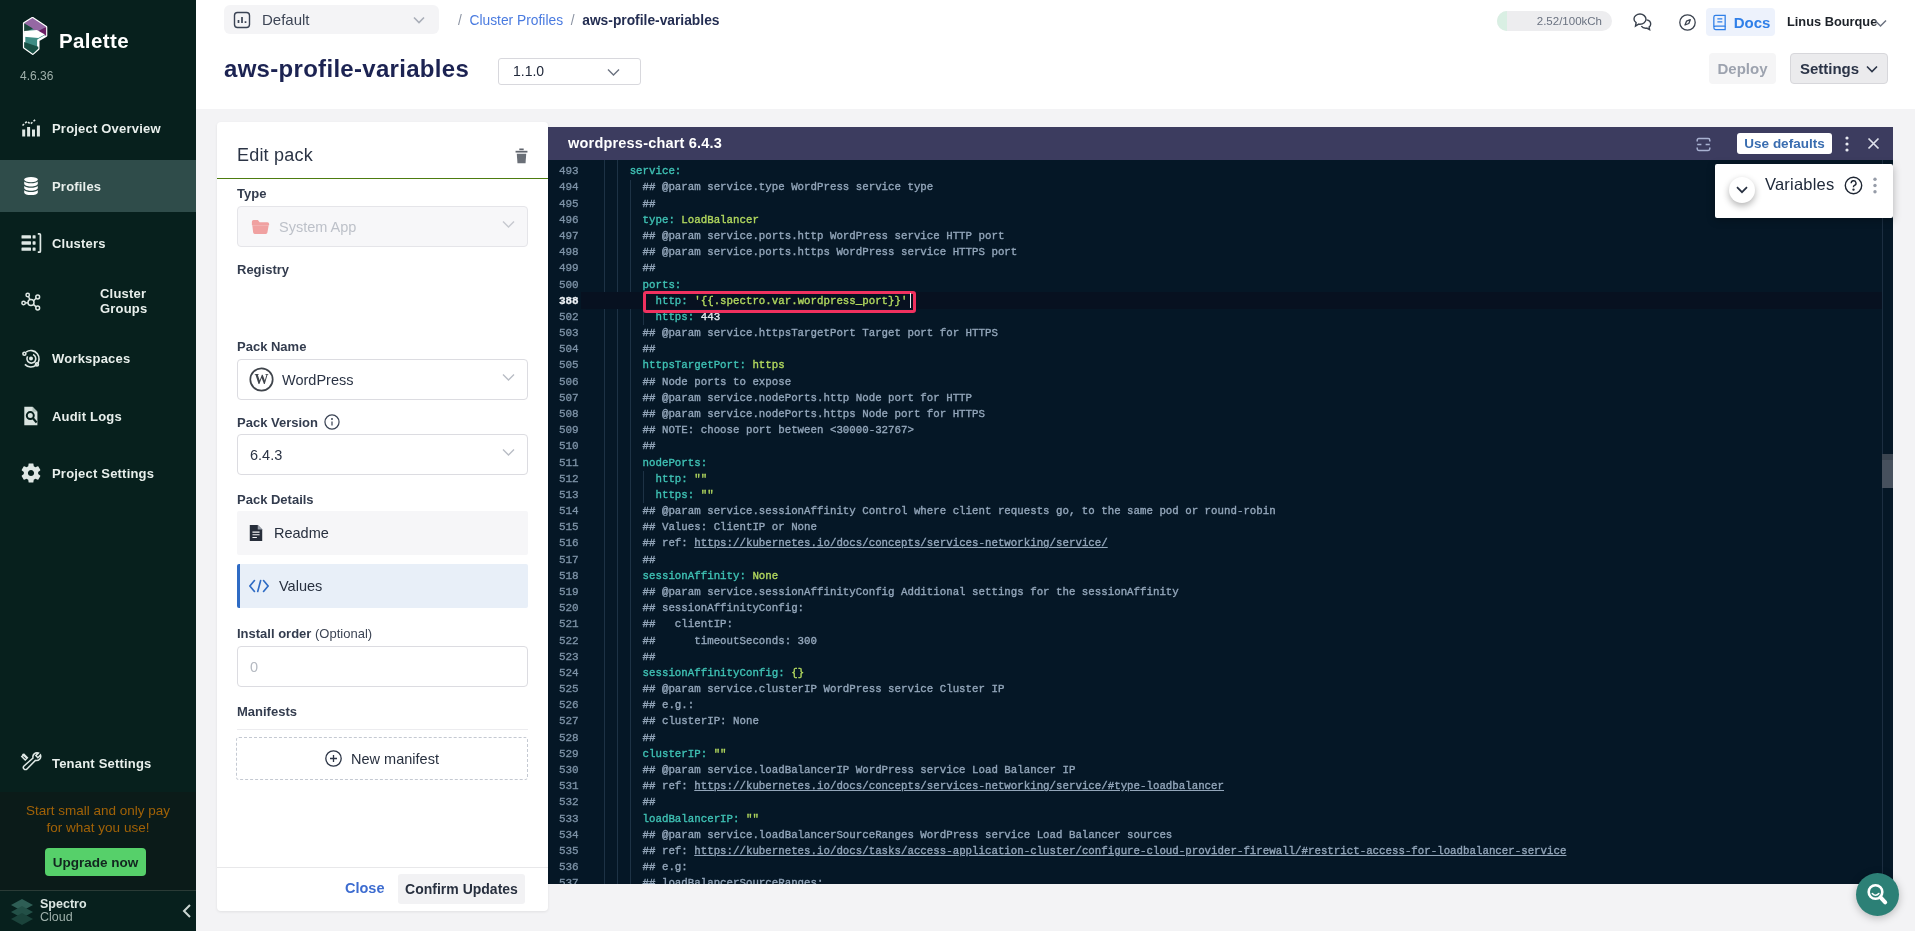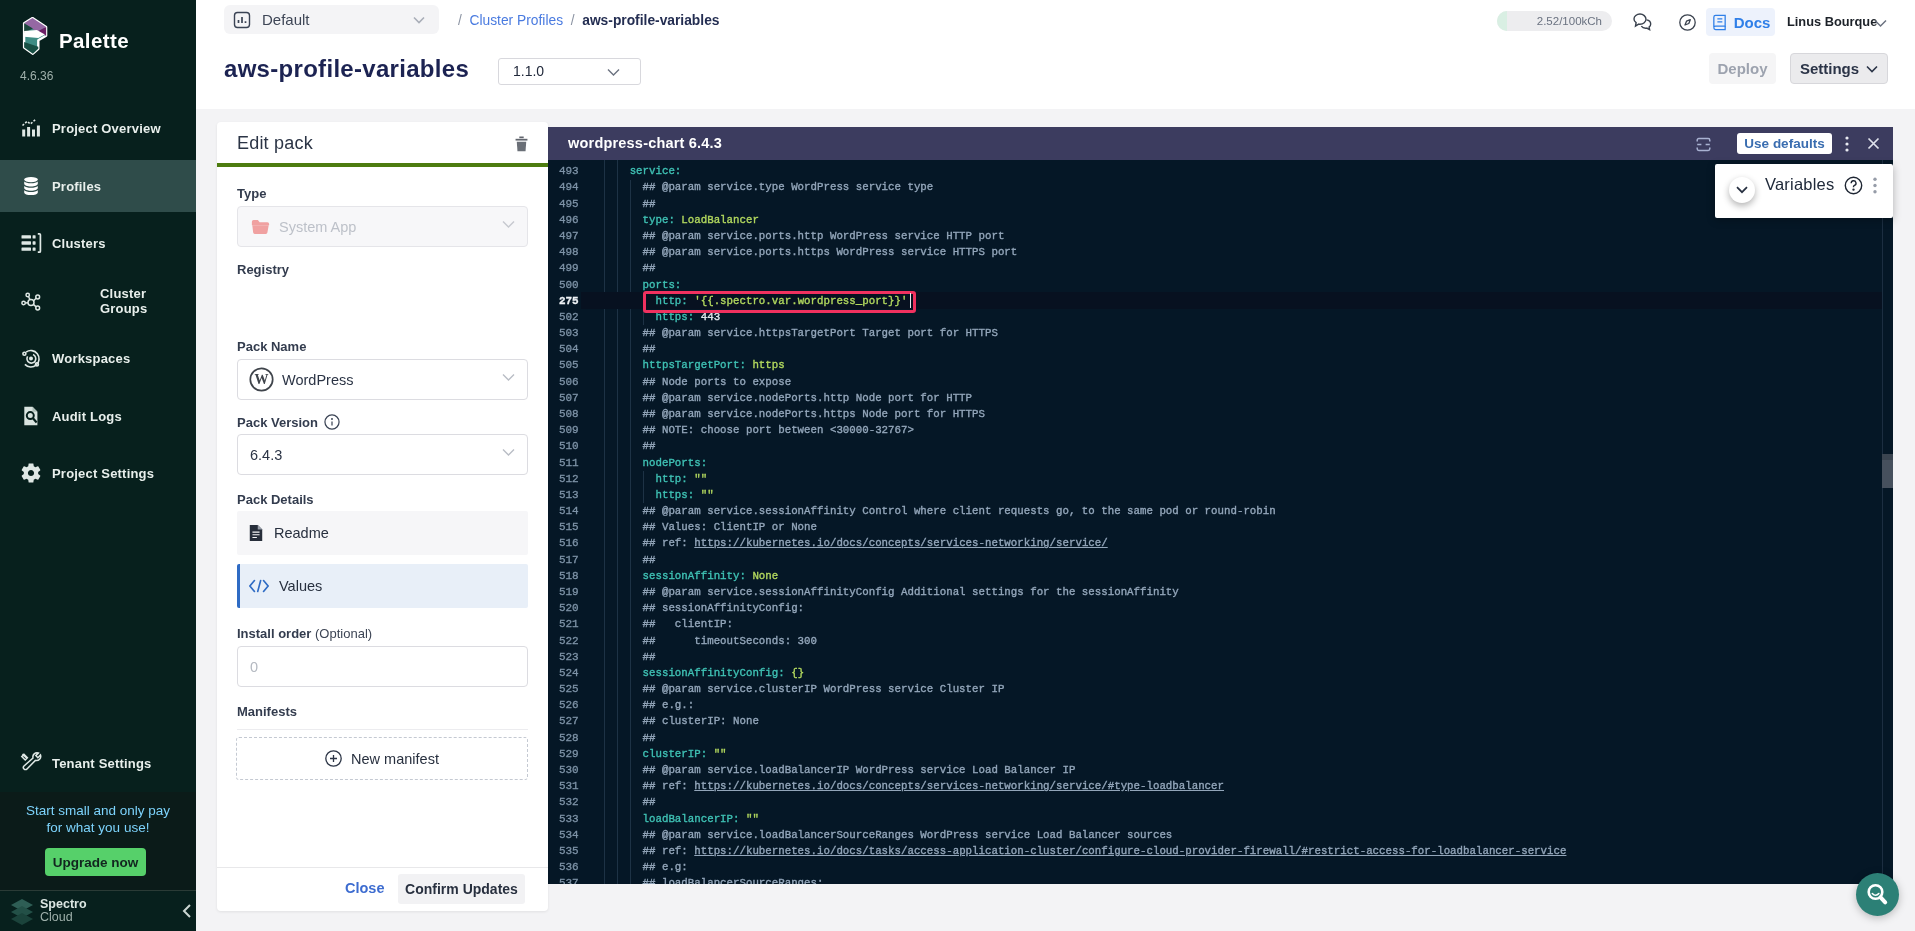--- a/index.html
+++ b/index.html
@@ -9,21 +9,21 @@
 
 
 #sidebar { position:absolute; left:0; top:0; width:196px; height:931px; background:#07201d; color:#e8efec; }
 #logo { position:absolute; left:23px; top:17px; }
 #ver { position:absolute; left:20px; top:69px; font-size:12px; color:#9fb0ab; }
 .navitem { position:absolute; left:0; width:196px; height:52px; display:flex; align-items:center; }
 .navitem .nicon { margin-left:19px; width:24px; height:24px; flex:0 0 24px; display:flex; align-items:center; justify-content:center; }
 .navitem .nlabel { margin-left:9px; font-size:13px; font-weight:600; color:#e8efec; letter-spacing:.2px; }
 .navitem.active { background:#2f4c4a; }
 #promo { position:absolute; left:0; top:792px; width:196px; height:98px; background:#0b1b19; text-align:center; }
-#promo .ptext { padding-top:11px; font-size:13.5px; line-height:16.5px; color:#7dd3fc; font-weight:500;}
+#promo .ptext { padding-top:11px; font-size:13.5px; line-height:16.5px; color:#a16207; font-weight:500;}
 #upgrade { position:absolute; left:45px; top:56px; width:101px; height:28px; background:#56d06a; border-radius:4px; color:#12251f; font-size:13.5px; font-weight:600; display:flex; align-items:center; justify-content:center; }
 #sbot { position:absolute; left:0; top:890px; width:196px; height:41px; border-top:1px solid #2a3b36; display:flex; align-items:center; }
 
 
 #topbar { position:absolute; left:196px; top:0; width:1719px; height:109px; background:#ffffff; }
 #projsel { position:absolute; left:28px; top:5px; width:215px; height:29px; background:#f4f4f6; border-radius:6px; display:flex; align-items:center; }
 #projsel .ptxt { margin-left:10px; font-size:15px; color:#3e4656; }
 #crumbs { position:absolute; left:262px; top:13px; font-size:13.8px; color:#8b93a2; }
 #crumbs a { color:#4a7be0; text-decoration:none; }
 #crumbs b { color:#242e52; font-weight:600; }
@@ -34,21 +34,21 @@
 
 
 #title { position:absolute; left:28px; top:55px; font-size:24px; font-weight:700; color:#1c2352; letter-spacing:.3px; }
 #versel { position:absolute; left:302px; top:58px; width:143px; height:27px; border:1px solid #d8d8dd; border-radius:3px; background:#fff; font-size:14px; color:#21293b; line-height:25px; padding-left:14px; }
 .btn { position:absolute; height:31px; border-radius:4px; font-size:15px; display:flex; align-items:center; justify-content:center; }
 #deploy { left:1513px; top:53px; width:67px; background:#f5f5f6; color:#9da3af; font-weight:600;}
 #settings { left:1594px; top:53px; width:98px; background:#ebebed; border:1px solid #d7d7db; color:#2b3447; font-weight:600; gap:7px;}
 
 
 #panel { position:absolute; left:217px; top:122px; width:331px; height:789px; background:#fff; border-radius:4px; box-shadow:0 1px 3px rgba(0,0,0,.08); }
-#phead { position:absolute; left:0; top:0; width:331px; height:45px; border-bottom:4px solid #4d7c0f; }
+#phead { position:absolute; left:0; top:12px; width:331px; height:45px; border-bottom:1px solid #4d7c0f; }
 #phead .t { position:absolute; left:20px; top:11px; font-size:18px; color:#2b3445; font-weight:500; letter-spacing:.2px;}
 .plabel { position:absolute; left:20px; font-size:13px; font-weight:700; color:#333c4e; }
 .psel { position:absolute; left:20px; width:291px; height:41px; border:1px solid #dcdce1; border-radius:4px; background:#fff; display:flex; align-items:center; }
 .psel .stxt { margin-left:12px; font-size:14.5px; color:#2b3445; }
 .psel .chev { position:absolute; right:12px; top:13px; }
 .pbtn { position:absolute; left:20px; width:291px; height:44px; border-radius:2px; display:flex; align-items:center; }
 .pbtn .btxt { margin-left:10px; font-size:14.5px; font-weight:500; color:#28303f; }
 #footer { position:absolute; left:0; top:745px; width:331px; height:44px; border-top:1px solid #e8e8ea; }
 
 
@@ -368,21 +368,21 @@
 <div class="gn" style="top:51.84px;">496</div>
 <div class="cl" style="top:51.84px;">      <span class="k">type:</span> <span class="v">LoadBalancer</span></div>
 <div class="gn" style="top:68.02px;">497</div>
 <div class="cl" style="top:68.02px;">      <span class="c">## @param service.ports.http WordPress service HTTP port</span></div>
 <div class="gn" style="top:84.20px;">498</div>
 <div class="cl" style="top:84.20px;">      <span class="c">## @param service.ports.https WordPress service HTTPS port</span></div>
 <div class="gn" style="top:100.38px;">499</div>
 <div class="cl" style="top:100.38px;">      <span class="c">##</span></div>
 <div class="gn" style="top:116.56px;">500</div>
 <div class="cl" style="top:116.56px;">      <span class="k">ports:</span></div>
-<div class="gn b" style="top:132.74px;">275</div>
+<div class="gn b" style="top:132.74px;">388</div>
 <div class="cl" style="top:132.74px;">        <span class="k">http:</span> <span class="v">'{{.spectro.var.wordpress_port}}'</span></div>
 <div class="gn" style="top:148.92px;">502</div>
 <div class="cl" style="top:148.92px;">        <span class="k">https:</span> <span class="n">443</span></div>
 <div class="gn" style="top:165.10px;">503</div>
 <div class="cl" style="top:165.10px;">      <span class="c">## @param service.httpsTargetPort Target port for HTTPS</span></div>
 <div class="gn" style="top:181.28px;">504</div>
 <div class="cl" style="top:181.28px;">      <span class="c">##</span></div>
 <div class="gn" style="top:197.46px;">505</div>
 <div class="cl" style="top:197.46px;">      <span class="k">httpsTargetPort:</span> <span class="v">https</span></div>
 <div class="gn" style="top:213.64px;">506</div>

